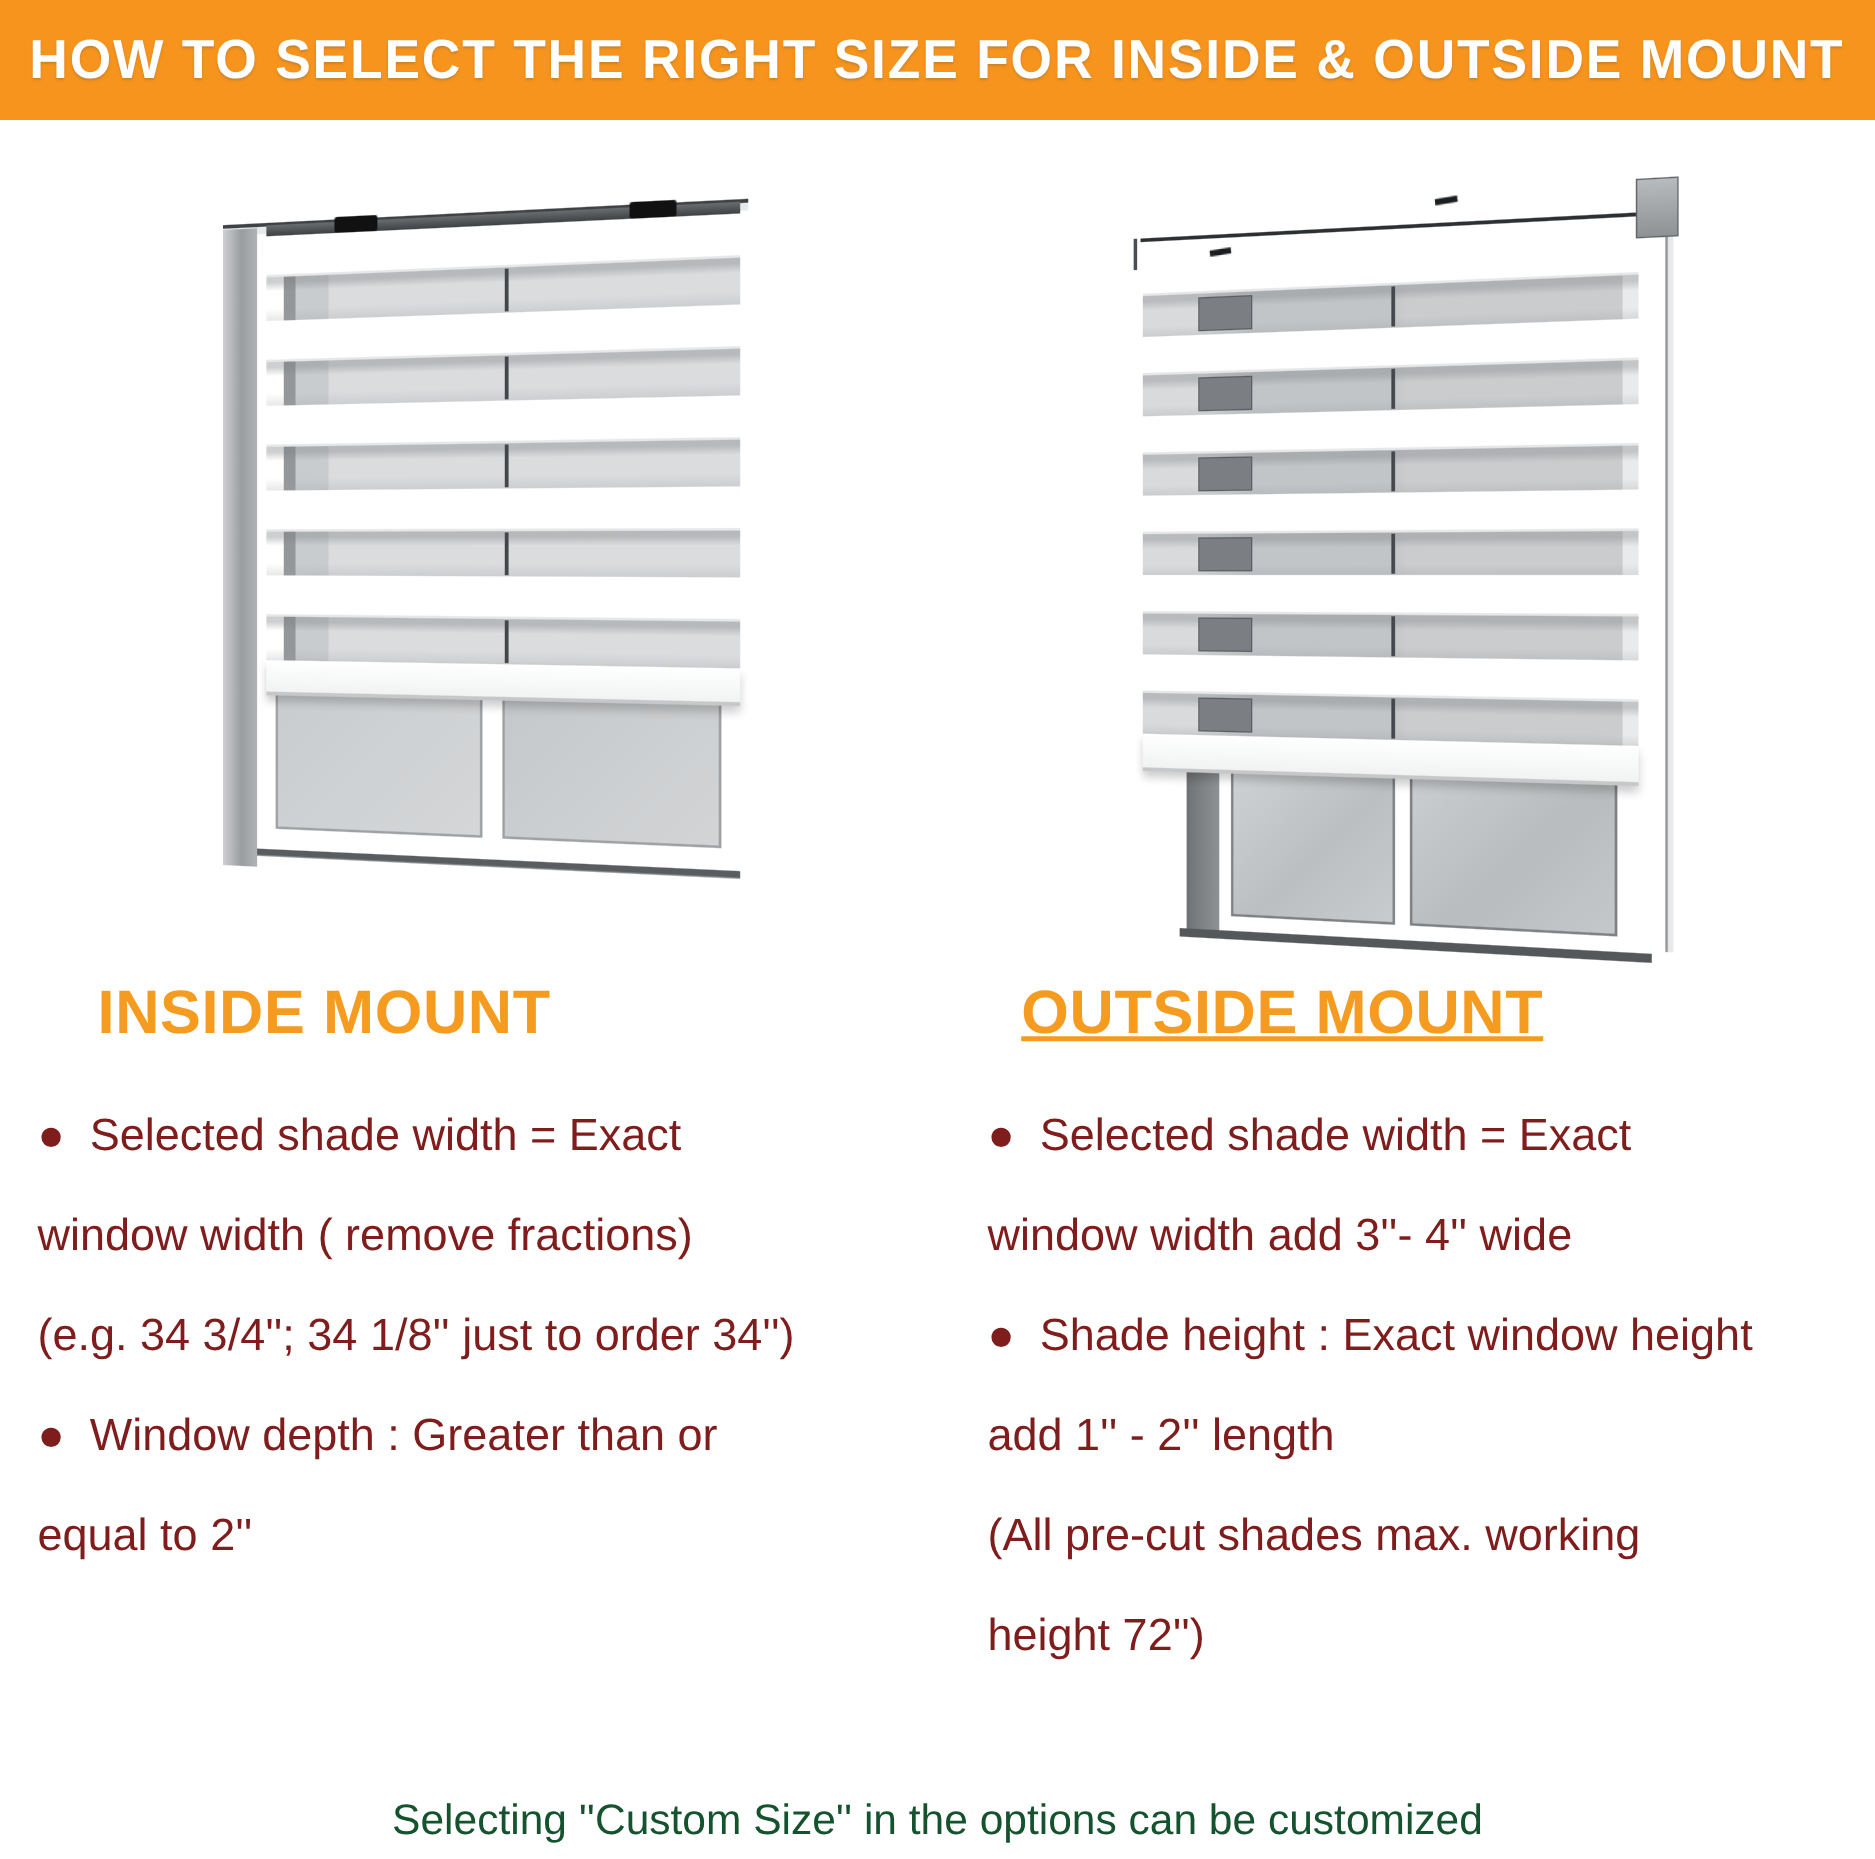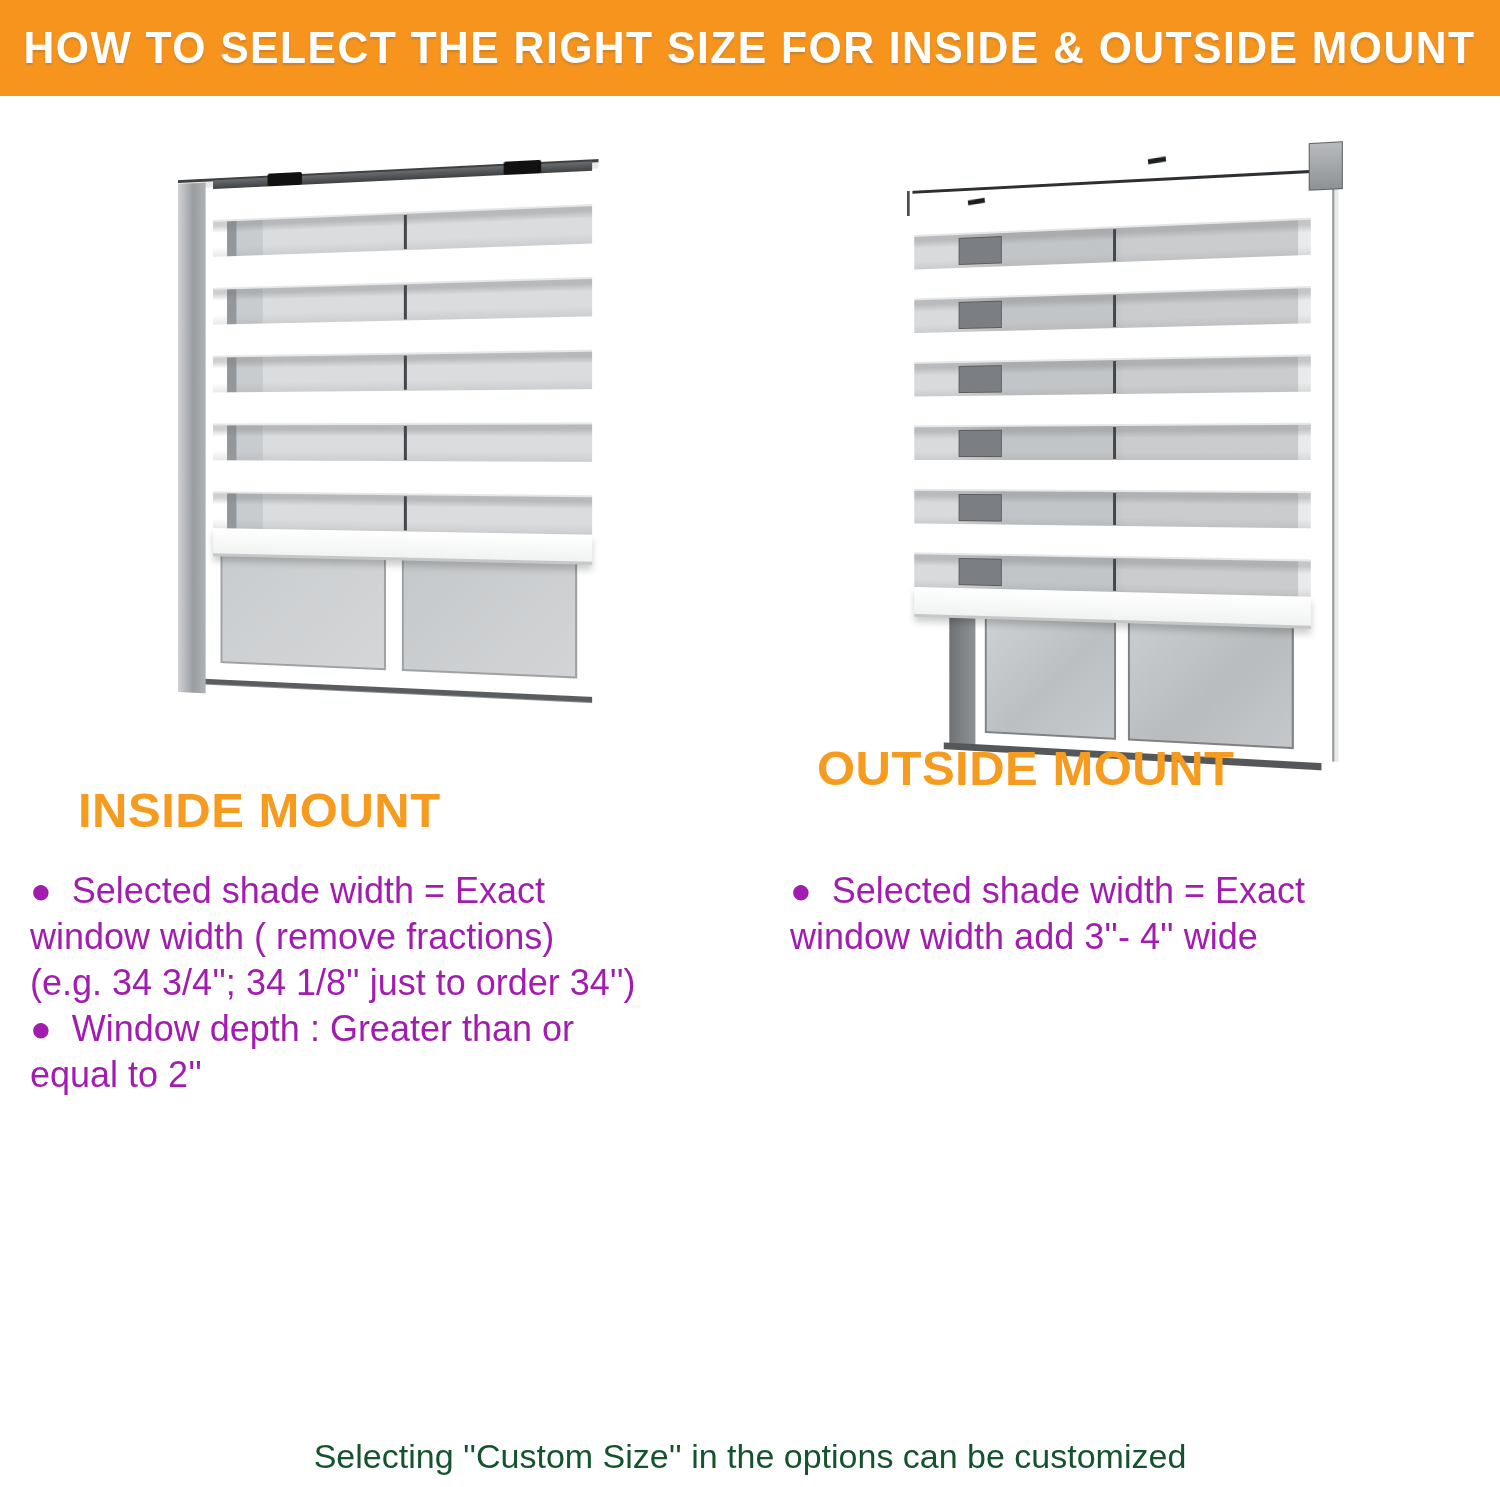--- a/index.html
+++ b/index.html
@@ -76,23 +76,23 @@
   .ill-right .band.sheer::after{
     content:"";position:absolute;left:12%;top:8%;bottom:8%;width:11%;background:#7b7e82;border:1px solid #595c5f;
   }
 
   
   .mount-heading{
     position:absolute;margin:0;font-size:49px;font-weight:bold;color:#F59B20;
     letter-spacing:0.5px;white-space:nowrap;
   }
   .h-inside{left:42px;top:782px;margin-left:36px;}
-  .h-outside{left:817px;top:740px;}
+  .h-outside{left:817px;top:782px;text-decoration:underline;}
 
-  .col{position:absolute;top:868px;color:#a21caf;font-size:36px;line-height:46px;}
+  .col{position:absolute;top:868px;color:#7f1d1d;font-size:36px;line-height:80px;}
   .col-left{left:30px;width:748px;}
   .col-right{left:790px;width:706px;}
   .bullet{margin:0;white-space:pre-wrap;}
 
   .footer-note{
     position:absolute;left:0;top:1437px;width:1500px;text-align:center;
     font-size:34px;color:#14532d;
   }
 </style>
 </head>
@@ -175,17 +175,21 @@
     <p class="bullet">●  Selected shade width = Exact
 window width ( remove fractions)
 (e.g. 34 3/4''; 34 1/8'' just to order 34'')</p>
     <p class="bullet">●  Window depth : Greater than or
 equal to 2''</p>
   </div>
 
   <div class="col col-right">
     <p class="bullet">●  Selected shade width = Exact
 window width add 3''- 4'' wide</p>
+    <p class="bullet">●  Shade height : Exact window height
+add 1'' - 2'' length
+(All pre-cut shades max. working
+height 72'')</p>
   </div>
 
   <div class="footer-note">Selecting ''Custom Size'' in the options can be customized</div>
 
 </div>
 
 </body></html>

